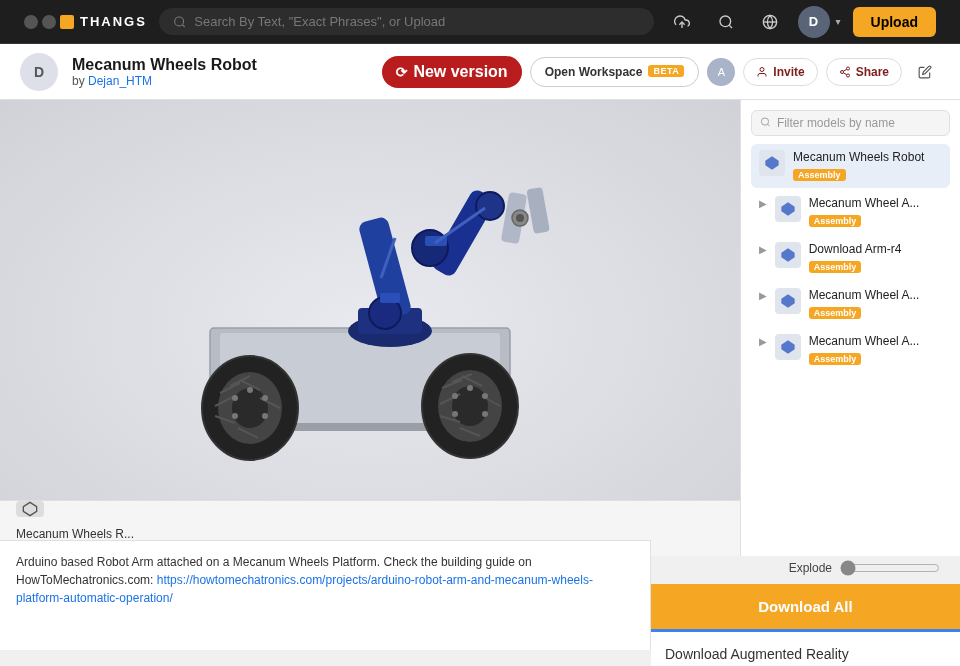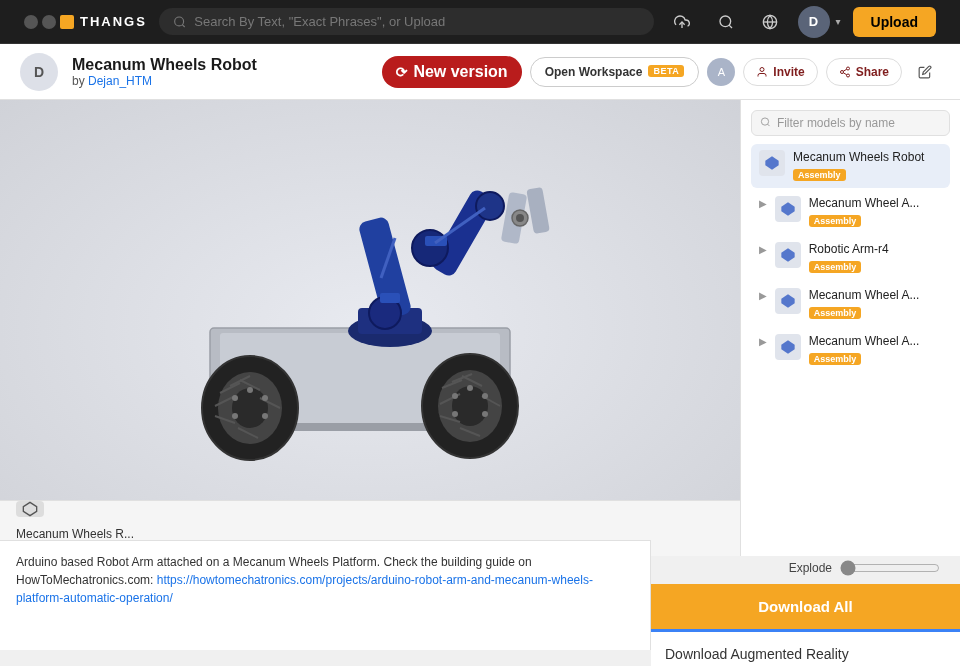--- a/index.html
+++ b/index.html
@@ -479,21 +479,21 @@
       </div>
 
       <div class="model-item">
         <span class="model-item-expand">▶</span>
         <div class="model-item-thumb">
           <svg width="16" height="16" viewBox="0 0 24 24" fill="#5577cc" stroke="none">
               <polygon points="12 2 22 8.5 22 15.5 12 22 2 15.5 2 8.5 12 2"></polygon>
             </svg>
         </div>
         <div class="model-item-info">
-          <div class="model-item-name">Robotic Arm-r4</div>
+          <div class="model-item-name">Download Arm-r4</div>
           <span class="model-item-badge">Assembly</span>
         </div>
       </div>
 
       <div class="model-item">
         <span class="model-item-expand">▶</span>
         <div class="model-item-thumb">
           <svg width="16" height="16" viewBox="0 0 24 24" fill="#5577cc" stroke="none">
               <polygon points="12 2 22 8.5 22 15.5 12 22 2 15.5 2 8.5 12 2"></polygon>
             </svg>

